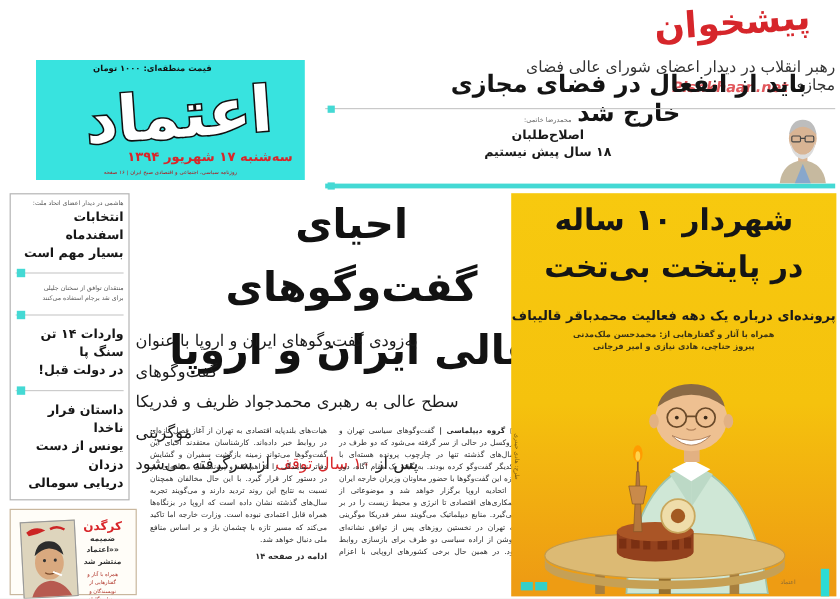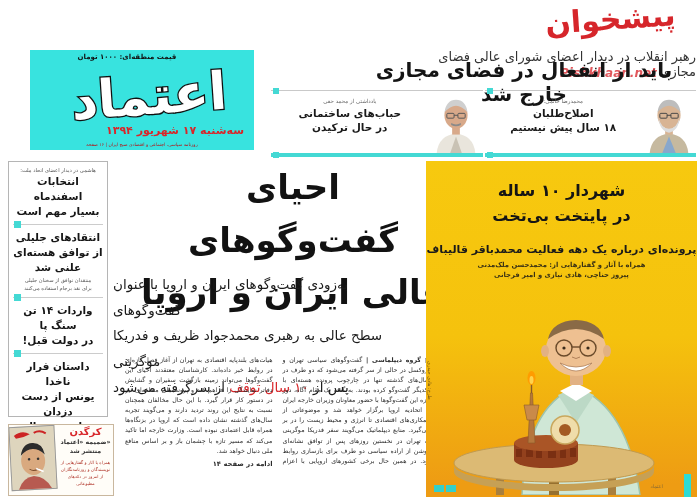--- a/index.html
+++ b/index.html
@@ -46,42 +46,42 @@
                 line-height:1.9;text-align:left;}
   .red{color:#d8262a;}
   .main-body{left:125px;top:355px;width:305px;height:138px;column-count:2;column-gap:10px;
              font-size:6.3px;line-height:1.6;text-align:justify;color:#2c2c2c;overflow:hidden;}
   .body-lead{font-weight:bold;}
   .cont{font-weight:bold;font-size:6.8px;margin-top:3px;}
 
   
   .sidebar{left:8px;top:161px;width:100px;height:256px;border:1px solid #b5b5b5;background:#fff;
            padding:5px 4px;box-sizing:border-box;display:flex;flex-direction:column;
-           justify-content:space-between;text-align:center;}
+           justify-content:space-between;text-align:right;}
   .sb-kicker{font-size:5.2px;color:#555;}
   .sb-title{font-size:10.5px;font-weight:bold;color:#161616;line-height:1.45;margin-top:1px;}
   .sb-note{font-size:5.2px;color:#555;line-height:1.5;margin-top:2px;}
   .sb-div{border-top:1px solid #ccc;position:relative;margin:4px 0;}
   .sb-div::before{content:'';position:absolute;left:1px;top:-4px;width:7px;height:7px;background:#44d9d4;}
 
   
   .supp{left:8px;top:424px;width:106px;height:72px;border:1px solid #c9b79e;background:#fffdf8;
-        box-sizing:border-box;padding:1px;display:flex;gap:3px;}
+        box-sizing:border-box;padding:9px;display:flex;gap:3px;}
   .supp-cover{width:44px;height:62px;flex:none;transform:rotate(-3deg);border:1px solid #9a9a9a;
               background:#e0d8c2;overflow:hidden;}
   .supp-txt{flex:1;text-align:center;}
   .supp-title{font-size:10px;font-weight:bold;color:#d8262a;}
   .supp-line{font-size:6.3px;font-weight:bold;color:#333;line-height:1.5;}
   .supp-note{font-size:4.4px;color:#b0352a;line-height:1.6;margin-top:3px;}
 
   
   .feature{left:426px;top:161px;width:271px;height:336px;
            background:linear-gradient(180deg,#f7c90f 0%,#f5c20d 52%,#ee9c13 96%);
            text-align:center;overflow:hidden;}
-  .ft-title{margin-top:18px;font-size:16px;font-weight:bold;color:#151515;line-height:1.55;}
+  .ft-title{margin-top:4px;font-size:25px;font-weight:bold;color:#151515;line-height:1.55;}
   .ft-sub{margin-top:14px;font-size:11px;font-weight:bold;color:#1a1a1a;}
   .ft-credits{margin-top:4px;font-size:6.8px;font-weight:bold;color:#3a3215;line-height:1.6;}
   .ft-art{left:0;bottom:2px;width:263px;height:192px;}
   .ft-artist{left:1px;top:200px;writing-mode:vertical-rl;font-size:5px;color:#7a5a10;}
   .ft-sign{right:34px;bottom:8px;font-size:5px;letter-spacing:2px;color:#8a6a33;}
   .pg-markers{left:8px;bottom:5px;display:flex;gap:2px;}
   .pg-markers span{display:block;width:10px;height:7px;background:#35cfc9;}
   .teal-bar{left:684px;top:474px;width:7px;height:23px;background:#2ddbd5;z-index:5;}
 </style>
 </head>
@@ -119,38 +119,20 @@
         <line x1="26" y1="23" x2="30" y2="23" stroke="#444" stroke-width="1"></line>
       </svg>
       <div class="btxt">
         <div class="bkicker rtl">محمدرضا خاتمی:</div>
         <div class="btitle rtl ml">اصلاح‌طلبان
 ۱۸ سال پیش نیستیم</div>
       </div>
     </div>
 
 
-    <div class="brief">
-      <svg class="portrait" viewBox="0 0 56 62">
-        <path d="M8 62 Q10 44 28 42 Q46 44 48 62 Z" fill="#e9e5dc"></path>
-        <path d="M22 62 L28 45 L34 62 Z" fill="#c9c2b4"></path>
-        <rect x="24" y="34" width="8" height="9" fill="#d8a98a"></rect>
-        <ellipse cx="28" cy="23" rx="12" ry="14" fill="#d8a98a"></ellipse>
-        <path d="M16 20 Q18 7 28 7 Q38 7 40 20 Q34 13 28 13 Q22 13 16 20 Z" fill="#cfcfcf"></path>
-        <rect x="18.5" y="21" width="7.5" height="5" rx="1" fill="none" stroke="#555" stroke-width="1"></rect>
-        <rect x="30" y="21" width="7.5" height="5" rx="1" fill="none" stroke="#555" stroke-width="1"></rect>
-        <line x1="26" y1="23" x2="30" y2="23" stroke="#555" stroke-width="1"></line>
-        <path d="M23 31 Q28 34 33 31 L33 33 Q28 36 23 33 Z" fill="#8a8a8a"></path>
-      </svg>
-      <div class="btxt">
-        <div class="bkicker rtl">یادداشتی از محمد حقی</div>
-        <div class="btitle rtl ml">حباب‌های ساختمانی
-در حال ترکیدن</div>
-      </div>
-    </div>
   </div>
 
   <div class="abs main-headline rtl ml">احیای گفت‌وگوهای
 عالی ایران و اروپا</div>
   <div class="abs main-subhead rtl">
     <span>به‌زودی گفت‌وگوهای ایران و اروپا با عنوان گفت‌وگوهای</span><br>
     <span>سطح عالی به رهبری محمدجواد ظریف و فدریکا موگرینی</span><br>
     <span>پس از </span><span class="red">۱۰ سال توقف</span><span> از سرگرفته می‌شود</span>
   </div>
   <div class="abs main-body rtl">
@@ -159,23 +141,20 @@
   </div>
 
   <div class="abs sidebar rtl">
     <div>
       <div class="sb-kicker">هاشمی در دیدار اعضای اتحاد ملت:</div>
       <div class="sb-title ml">انتخابات اسفندماه
 بسیار مهم است</div>
     </div>
     <div class="sb-div"></div>
     <div>
-      <div class="sb-title ml">انتقادهای جلیلی
-از توافق هسته‌ای
-علنی شد</div>
       <div class="sb-note ml">منتقدان توافق از سخنان جلیلی
 برای نقد برجام استفاده می‌کنند</div>
     </div>
     <div class="sb-div"></div>
     <div>
       <div class="sb-title ml">واردات ۱۴ تن سنگ پا
 در دولت قبل!</div>
     </div>
     <div class="sb-div"></div>
     <div>

